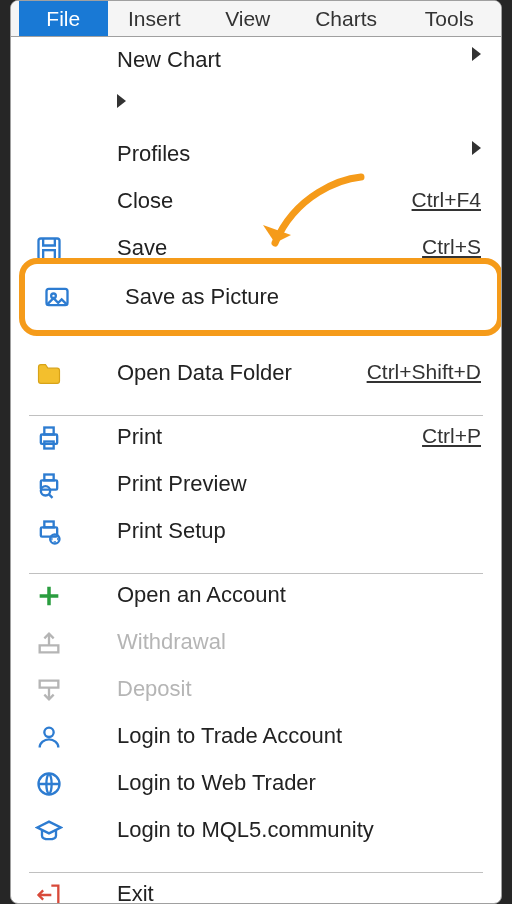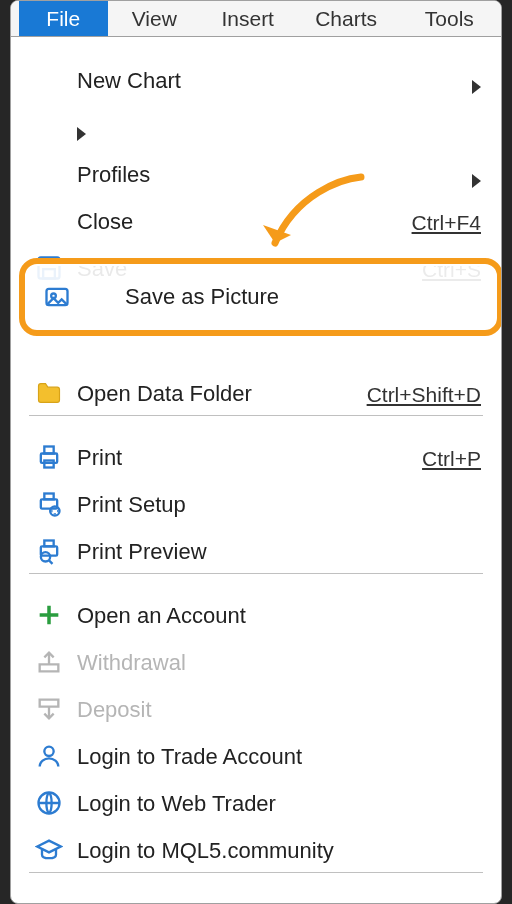--- a/index.html
+++ b/index.html
@@ -44,25 +44,26 @@
     #mb-file { width: 90px; }
     #mb-view { width: 95px; }
     #mb-insert { width: 95px; }
     #mb-charts { width: 105px; }
     #mb-tools { width: 105px; }
     .dropdown {
       padding: 10px 0;
     }
     .menu-row {
       display: flex;
-      align-items: flex-end;
+      align-items: flex-start;
       height: 47px;
       padding: 0 20px 0 10px;
       font-size: 22px;
       color: #222;
+      gap: 40px;
     }
     .menu-row.disabled { color: #b5b5b5; }
     .icon-cell {
       width: 56px;
       display: flex;
       align-items: center;
       justify-content: center;
       flex-shrink: 0;
     }
     .label-cell { flex: 1; }
@@ -111,22 +112,22 @@
     }
     svg.ico { width: 28px; height: 28px; }
   </style>
 </head>
 <body>
 
 <div class="window">
 
   <div class="menubar">
     <div id="mb-file" class="menubar-item active">File</div>
+    <div id="mb-insert" class="menubar-item">Insert</div>
     <div id="mb-view" class="menubar-item">View</div>
-    <div id="mb-insert" class="menubar-item">Insert</div>
     <div id="mb-charts" class="menubar-item">Charts</div>
     <div id="mb-tools" class="menubar-item">Tools</div>
   </div>
 
   <div class="dropdown">
 
     <div class="menu-row">
       <span class="icon-cell"></span>
       <span class="label-cell">New Chart</span>
       <span class="submenu-arrow"></span>
@@ -178,44 +179,44 @@
     <div class="menu-row">
       <span class="icon-cell">
         <svg class="ico" viewBox="0 0 24 24" fill="none" stroke="#2d7cd1" stroke-width="2">
             <rect x="5" y="9" width="14" height="8" rx="1"></rect>
             <rect x="8" y="3" width="8" height="6"></rect>
             <rect x="8" y="15" width="8" height="6"></rect>
           </svg>
       </span>
       <span class="label-cell">Print</span>
       <span class="shortcut-cell">Ctrl+P</span>
+    </div>
+
+    <div class="menu-row">
+      <span class="icon-cell">
+        <svg class="ico" viewBox="0 0 24 24" fill="none" stroke="#2d7cd1" stroke-width="2">
+            <rect x="5" y="8" width="14" height="8" rx="1"></rect>
+            <rect x="8" y="3" width="8" height="5"></rect>
+            <circle cx="9" cy="17" r="4"></circle>
+            <path d="M12 20l3 3"></path>
+          </svg>
+      </span>
+      <span class="label-cell">Print Preview</span>
     </div>
 
     <div class="menu-row">
       <span class="icon-cell">
         <svg class="ico" viewBox="0 0 24 24" fill="none" stroke="#2d7cd1" stroke-width="2">
             <rect x="5" y="8" width="14" height="8" rx="1"></rect>
             <rect x="8" y="3" width="8" height="5"></rect>
             <circle cx="17" cy="18" r="4"></circle>
             <path d="M17 15v1m0 4v1m-3-3h1m4 0h1"></path>
           </svg>
       </span>
       <span class="label-cell">Print Setup</span>
-    </div>
-
-    <div class="menu-row">
-      <span class="icon-cell">
-        <svg class="ico" viewBox="0 0 24 24" fill="none" stroke="#2d7cd1" stroke-width="2">
-            <rect x="5" y="8" width="14" height="8" rx="1"></rect>
-            <rect x="8" y="3" width="8" height="5"></rect>
-            <circle cx="9" cy="17" r="4"></circle>
-            <path d="M12 20l3 3"></path>
-          </svg>
-      </span>
-      <span class="label-cell">Print Preview</span>
     </div>
 
     <div class="separator"></div>
 
     <div class="menu-row">
       <span class="icon-cell">
         <svg class="ico" viewBox="0 0 24 24" fill="none" stroke="#2a9d3f" stroke-width="3">
             <path d="M12 4v16M4 12h16"></path>
           </svg>
       </span>

